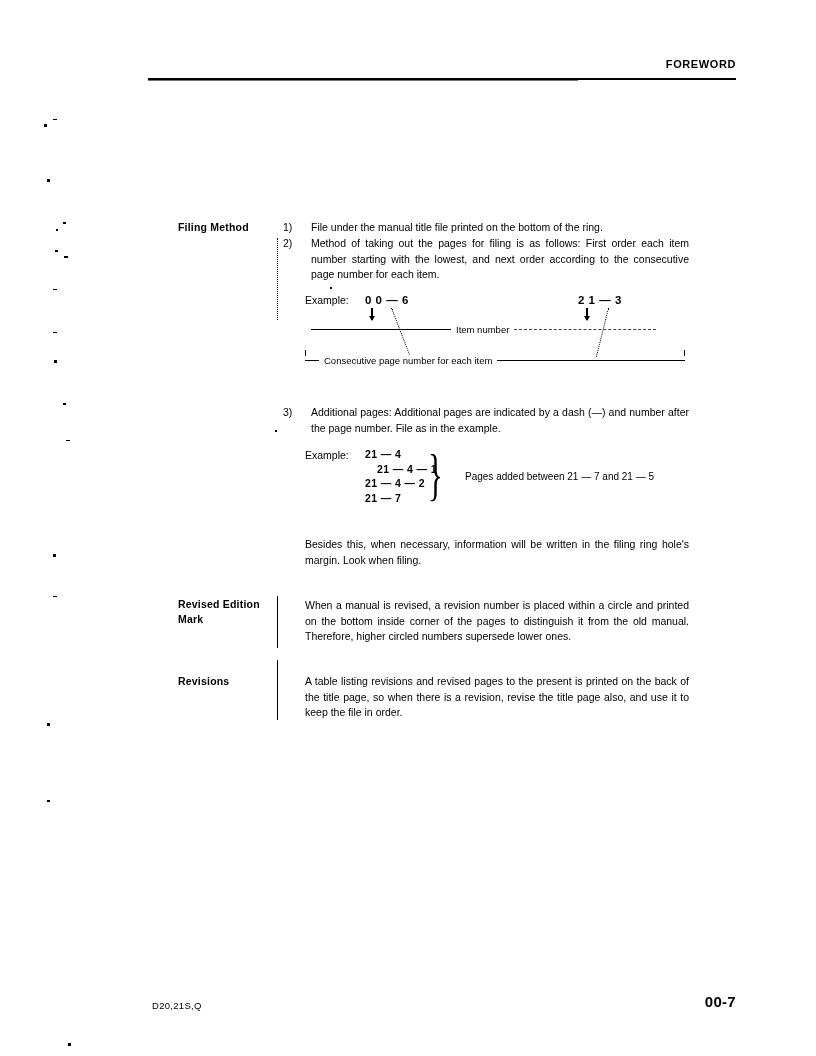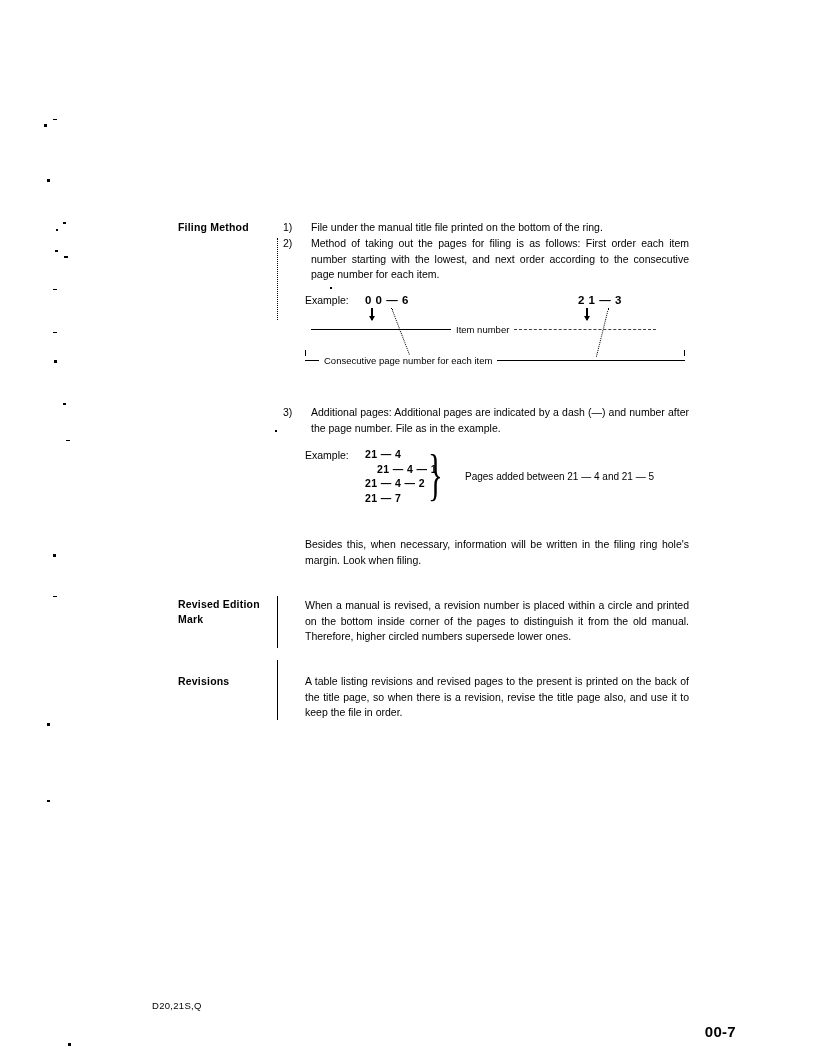--- a/index.html
+++ b/index.html
@@ -155,21 +155,20 @@
     font-size: 9.5px;
     letter-spacing: .3px;
   }
   .footer-page {
     position: absolute;
     right: 80px;
     top: 993px;
     font-size: 15px;
     font-weight: bold;
     letter-spacing: .3px;
-    margin-top: 30px;
   }
 
   
   .watermark {
     position: absolute;
     left: 350px;
     top: 262px;
     font-size: 30px;
     color: #1c1c1c;
     white-space: nowrap;
@@ -177,20 +176,25 @@
   }
 
   
   .speck { position: absolute; background: #000; }
 </style>
 </head>
 <body>
 
 <div class="page">
 
+  <div class="header">
+    <div class="header-title">FOREWORD</div>
+    <div class="header-rule"></div>
+    <div class="header-rule-thin"></div>
+  </div>
 
   <div class="label-col" style="left:178px; top:220px; width:95px;">Filing Method</div>
 
   <div class="divider dotted" style="top:238px; height:82px;"></div>
 
   <div class="num" style="left:283px; top:220px;">1)</div>
   <div class="para nojust" style="left:311px; top:220px; width:378px;">File under the manual title file printed on the bottom of the ring.</div>
 
   <div class="num" style="left:283px; top:236px;">2)</div>
   <div class="para" style="left:311px; top:236px; width:378px;">Method of taking out the pages for filing is as follows:  First order each item number starting with the lowest, and next order according to the consecutive page number for each item.</div>
@@ -226,21 +230,21 @@
   <div class="num" style="left:283px; top:405px;">3)</div>
   <div class="para" style="left:311px; top:405px; width:378px;">Additional pages:  Additional pages are indicated by a dash (—) and number after the page number.  File as in the example.</div>
 
   <div class="ex2">
     <div class="exlabel">Example:</div>
     <div class="list">21 — 4</div>
     <div class="list" style="top:14.5px;margin-left:12px;">21 — 4 — 1</div>
     <div class="list" style="top:29px;">21 — 4 — 2</div>
     <div class="list" style="top:43.5px;">21 — 7</div>
     <div class="brace">}</div>
-    <div class="note">Pages added between 21 — 4 and 21 — 5</div>
+    <div class="note">Pages added between 21 — 7 and 21 — 5</div>
   </div>
 
   <div class="para" style="left:305px; top:537px; width:384px;">Besides this, when necessary, information will be written in the filing ring hole's margin.  Look when filing.</div>
 
   <div class="label-col" style="left:178px; top:597px; width:95px;">Revised Edition</div>
   <div class="label-col" style="left:178px; top:612px; width:95px;">Mark</div>
 
   <div class="divider" style="top:596px; height:52px;"></div>
 
   <div class="para" style="left:305px; top:598px; width:384px;">When a manual is revised, a revision number is placed within a circle and printed on the bottom inside corner of the pages to distinguish it from the old manual.  Therefore, higher circled numbers supersede lower ones.</div>

